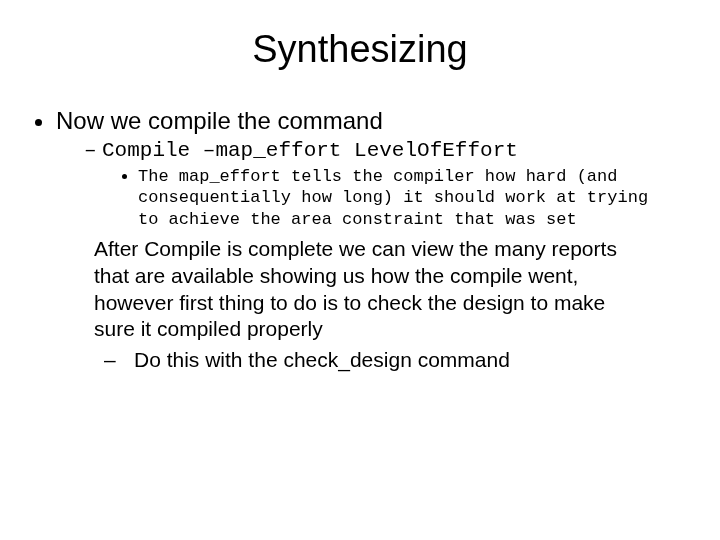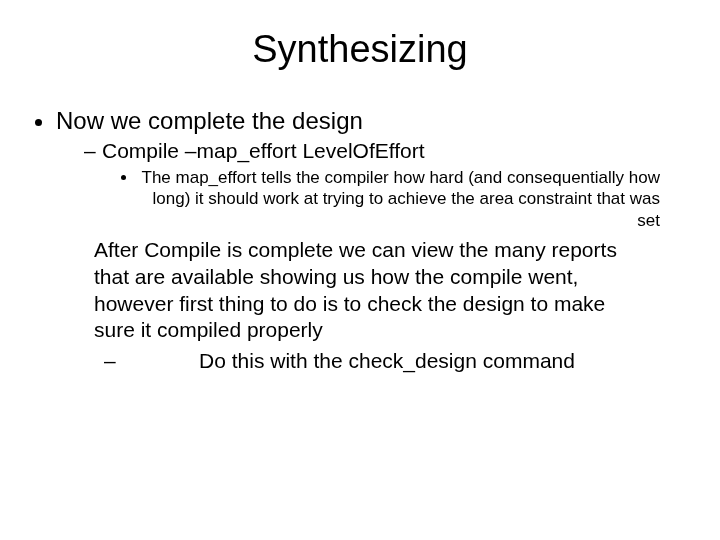--- a/index.html
+++ b/index.html
@@ -32,20 +32,21 @@
     font-size: 24px;
   }
   ul.lvl1 > li {
     margin-bottom: 6px;
   }
   ul.lvl2 {
     list-style: none;
     padding-left: 28px;
     margin: 4px 0 0 0;
     font-size: 21px;
+    font-family: Liberation Mono, monospace;
   }
   ul.lvl2 > li {
     position: relative;
     padding-left: 18px;
     margin-bottom: 6px;
   }
   ul.lvl2 > li::before {
     content: "–";
     position: absolute;
     left: 0;
@@ -53,54 +54,52 @@
   ul.lvl3 {
     list-style-type: disc;
     padding-left: 36px;
     margin: 4px 0 0 0;
     font-size: 17px;
   }
   ul.lvl3 > li {
     margin-bottom: 4px;
     line-height: 1.25;
     padding-right: 40px;
-    text-align: right;
   }
   .body-block {
     padding-left: 74px;
     padding-right: 60px;
     font-size: 21px;
     line-height: 1.28;
   }
   ul.lvl2b {
     list-style: none;
     padding-left: 10px;
     margin: 4px 0 0 0;
     font-size: 21px;
   }
   ul.lvl2b > li {
     position: relative;
     padding-left: 30px;
-    text-align: center;
   }
   ul.lvl2b > li::before {
     content: "–";
     position: absolute;
     left: 0;
   }
 </style>
 </head>
 <body>
 
 <div class="slide">
   <div class="title">Synthesizing</div>
 
   <ul class="lvl1">
     <li>
-      <span>Now we complete the design</span>
+      <span>Now we compile the command</span>
       <ul class="lvl2">
         <li>
           <span>Compile –map_effort LevelOfEffort</span>
           <ul class="lvl3">
             <li>
               <span>The map_effort tells the compiler how hard (and consequentially how long) it should work at trying to achieve the area constraint that was set</span>
             </li>
           </ul>
         </li>
       </ul>

